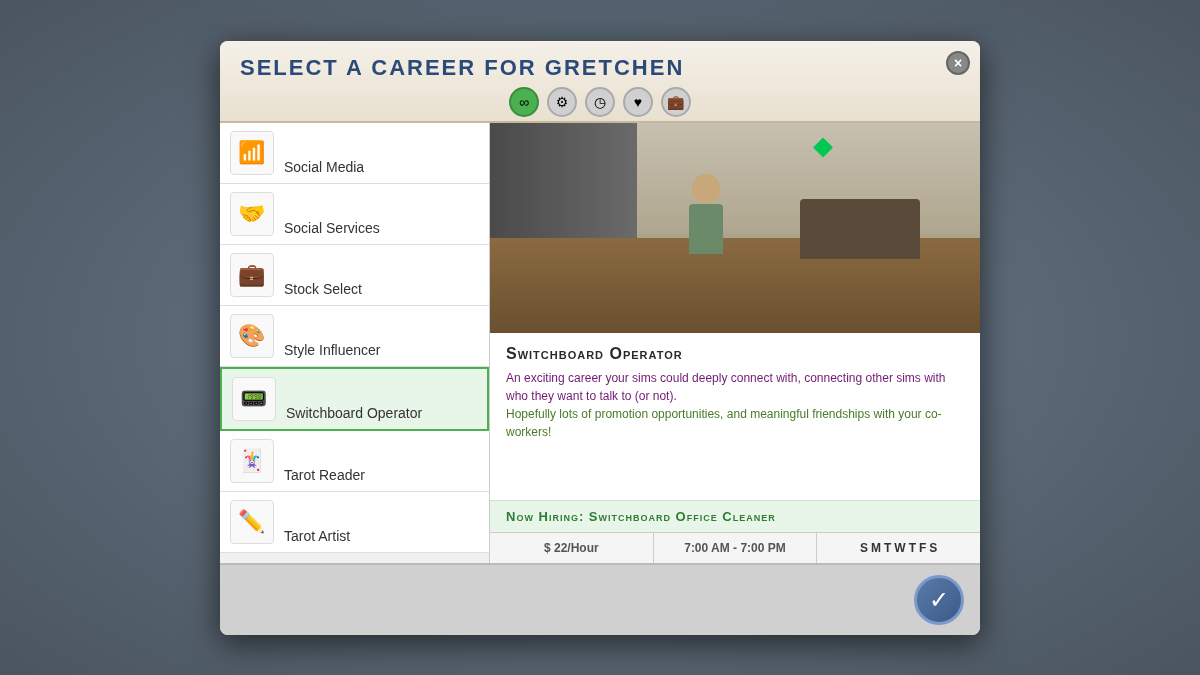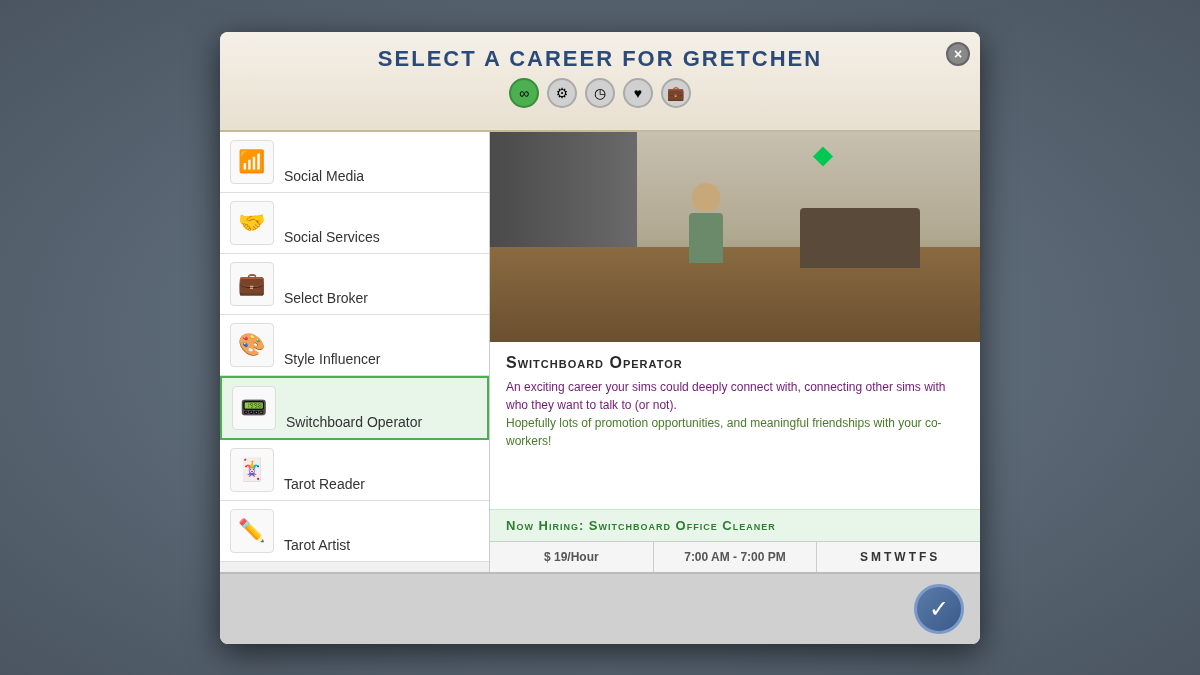--- a/index.html
+++ b/index.html
@@ -26,22 +26,21 @@
       width: 760px;
       background: #e8e8e8;
       border-radius: 8px;
       box-shadow: 0 8px 32px rgba(0,0,0,0.6);
       overflow: hidden;
     }
 
     .modal-header {
       background: linear-gradient(180deg, #f5f0e8 0%, #e8e0d0 100%);
       border-bottom: 2px solid #c8b89a;
-      padding: 14px 20px 18px;
-      text-align: center;
+      padding: 14px 20px 0;
       position: relative;
     }
 
     .modal-title {
       font-size: 22px;
       font-weight: bold;
       color: #2a4a7a;
       letter-spacing: 2px;
       text-transform: uppercase;
       font-variant: small-caps;
@@ -389,21 +388,21 @@
         <span class="career-name">Social Media</span>
       </div>
 
       <div class="career-item">
         <div class="career-icon">🤝</div>
         <span class="career-name">Social Services</span>
       </div>
 
       <div class="career-item">
         <div class="career-icon">💼</div>
-        <span class="career-name">Select Broker</span>
+        <span class="career-name">Stock Select</span>
       </div>
 
       <div class="career-item">
         <div class="career-icon">🎨</div>
         <span class="career-name">Style Influencer</span>
       </div>
 
       <div class="career-item selected">
         <div class="career-icon">📟</div>
         <span class="career-name">Switchboard Operator</span>
@@ -440,21 +439,21 @@
       <div class="career-detail-text">
         <div class="detail-title">Switchboard Operator</div>
         <div class="detail-desc">An exciting career your sims could deeply connect with, connecting other sims with who they want to talk to (or not).</div>
         <div class="detail-desc2">Hopefully lots of promotion opportunities, and meaningful friendships with your co-workers!</div>
       </div>
 
       <div class="hiring-bar">Now Hiring: Switchboard Office Cleaner</div>
 
       <div class="career-stats">
         <div class="stat-item">
-          <span class="stat-label">$ 19/Hour</span>
+          <span class="stat-label">$ 22/Hour</span>
         </div>
         <div class="stat-item">
           <span class="stat-label">7:00  AM - 7:00  PM</span>
         </div>
         <div class="stat-item">
           <div class="stat-days">
             <span class="stat-day active">S</span>
             <span class="stat-day active">M</span>
             <span class="stat-day active">T</span>
             <span class="stat-day active">W</span>

